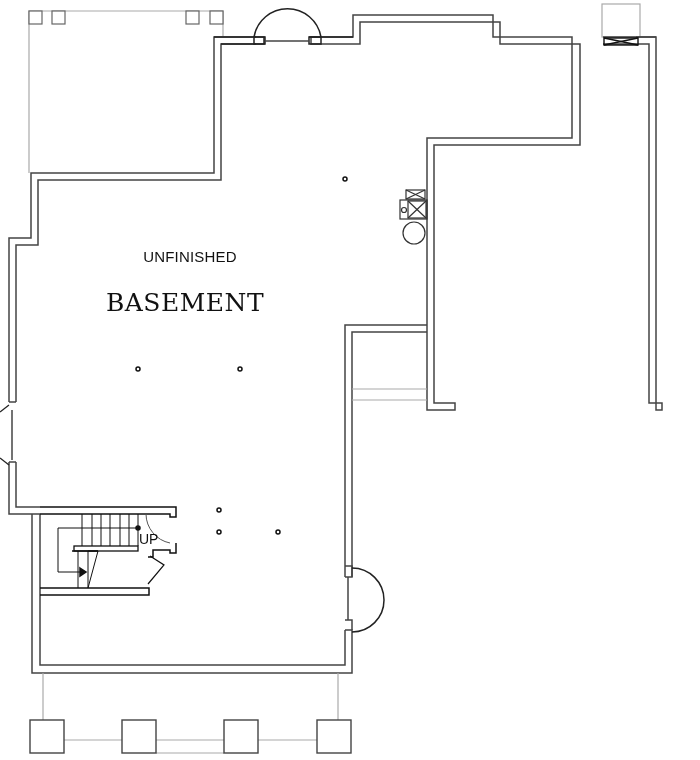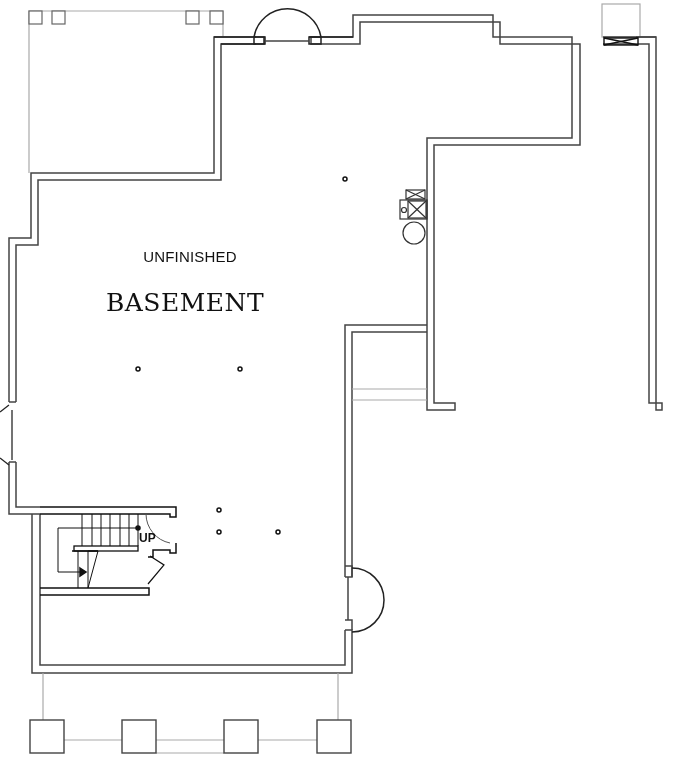--- a/index.html
+++ b/index.html
@@ -1,20 +1,20 @@
 <!DOCTYPE html>
 <html><head>
   <meta charset="utf-8">
   <style>
     html, body { margin: 0; padding: 0; background: #ffffff; }
     body { width: 700px; height: 760px; overflow: hidden; position: relative; font-family: "DejaVu Sans", sans-serif; }
     #plan { position: absolute; left: 0; top: 0; width: 700px; height: 760px; }
     .label-sub { position: absolute; left: 110px; top: 248px; width: 160px; text-align: center; font-family: "Liberation Sans", sans-serif; font-size: 15px; color: #111; letter-spacing: 0.2px; }
     .label-main { position: absolute; left: 100px; top: 264px; width: 170px; text-align: center; font-family: "DejaVu Serif", serif; font-size: 25px; color: #111; letter-spacing: 0.5px; margin-top: 24px; }
-    .label-up { position: absolute; left: 139px; top: 531px; font-family: "Liberation Sans", sans-serif; font-size: 12px; font-weight: bold; color: #111; }
+    .label-up { position: absolute; left: 139px; top: 531px; font-family: "Liberation Sans", sans-serif; font-size: 14px; font-weight: normal; color: #111; }
   </style>
 </head>
 <body>
 
 <svg id="plan" viewBox="0 0 700 760" xmlns="http://www.w3.org/2000/svg">
 
   <g fill="none" stroke="#aaaaaa" stroke-width="1.2">
     <polyline points="29,173 29,11 223,11 223,36"></polyline>
   </g>
   <g fill="#fff" stroke="#666" stroke-width="1.2">

